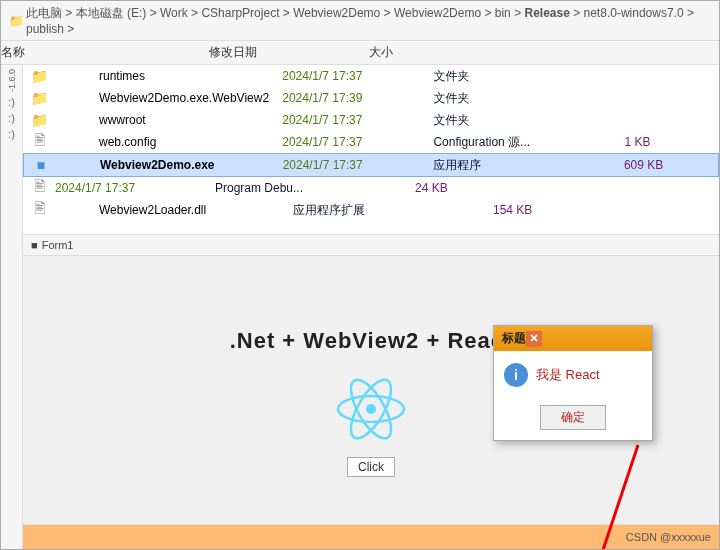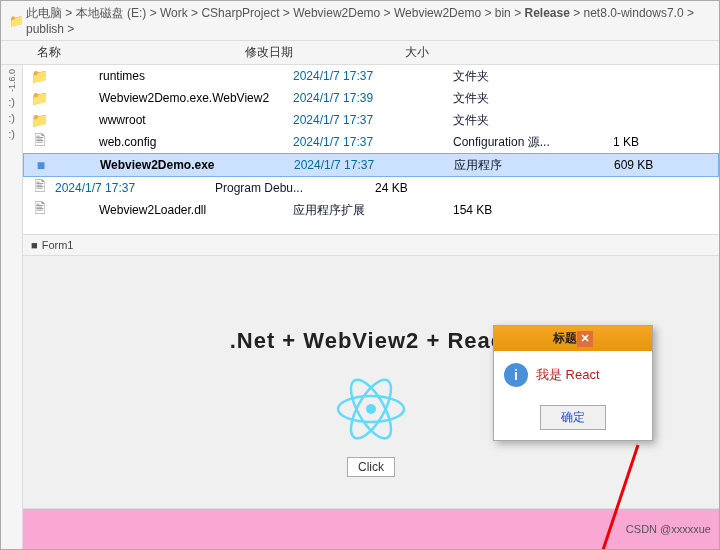--- a/index.html
+++ b/index.html
@@ -41,21 +41,21 @@
 
     
     .col-headers {
       display: flex;
       background: #f5f5f5;
       border-bottom: 1px solid #ddd;
       padding: 3px 0;
       font-size: 12px;
       color: #333;
     }
-    .col-name { width: 244px; padding-left: 36px; }
+    .col-name { width: 208px; }
     .col-date { width: 160px; }
     .col-type { width: 160px; }
     .col-size { width: 100px; }
 
     
     .file-list {
       flex: 1;
       overflow-y: auto;
       background: #fff;
     }
@@ -75,23 +75,23 @@
       height: 18px;
       margin-left: 8px;
       margin-right: 6px;
       display: flex;
       align-items: center;
       justify-content: center;
       font-size: 14px;
       flex-shrink: 0;
     }
     .file-name { width: 194px; overflow: hidden; text-overflow: ellipsis; white-space: nowrap; font-size: 12px; margin-left: 44px; }
-    .file-date { width: 160px; font-size: 12px; color: #0369a1; }
+    .file-date { width: 160px; font-size: 12px; color: #4d7c0f; }
     .file-type { width: 160px; font-size: 12px; color: #0f172a; }
-    .file-size { width: 100px; font-size: 12px; color: #000000; }
+    .file-size { width: 100px; font-size: 12px; color: #701a75; margin-left: 40px; }
 
     
     .left-sidebar {
       width: 22px;
       background: #f5f5f5;
       border-right: 1px solid #ddd;
       display: flex;
       flex-direction: column;
       align-items: center;
       padding-top: 4px;
@@ -153,21 +153,21 @@
       width: 160px;
       background: #fff;
       border: 1px solid #aaa;
       box-shadow: 3px 3px 8px rgba(0,0,0,0.3);
     }
     .dialog-titlebar {
       background: linear-gradient(to bottom, #f5a623, #e8940e);
       padding: 4px 8px;
       display: flex;
       align-items: center;
-      justify-content: center;
+      justify-content: flex-start;
       font-size: 12px;
       color: #222;
       font-weight: bold;
     }
     .dialog-close {
       width: 16px;
       height: 16px;
       background: #e0703a;
       border: none;
       cursor: pointer;
@@ -205,37 +205,37 @@
       padding: 6px 10px 10px;
       display: flex;
       justify-content: center;
     }
     .dialog-ok-btn {
       border: 1px solid #aaa;
       background: #f0f0f0;
       padding: 3px 20px;
       font-size: 12px;
       cursor: pointer;
-      color: #1d4ed8;
+      color: #b91c1c;
     }
 
     
     .arrow-overlay {
       position: absolute;
       top: 200px;
       left: 545px;
       z-index: 99;
       pointer-events: none;
     }
 
     
     .status-bar {
-      background: #f9a8d4;
+      background: #fdba74;
       border-top: 1px solid #ddd;
-      padding: 14px 8px;
+      padding: 6px 8px;
       font-size: 11px;
       color: #555;
       display: flex;
       justify-content: flex-end;
     }
 
     
     .file-list::-webkit-scrollbar { width: 8px; }
     .file-list::-webkit-scrollbar-thumb { background: #ccc; }
 

